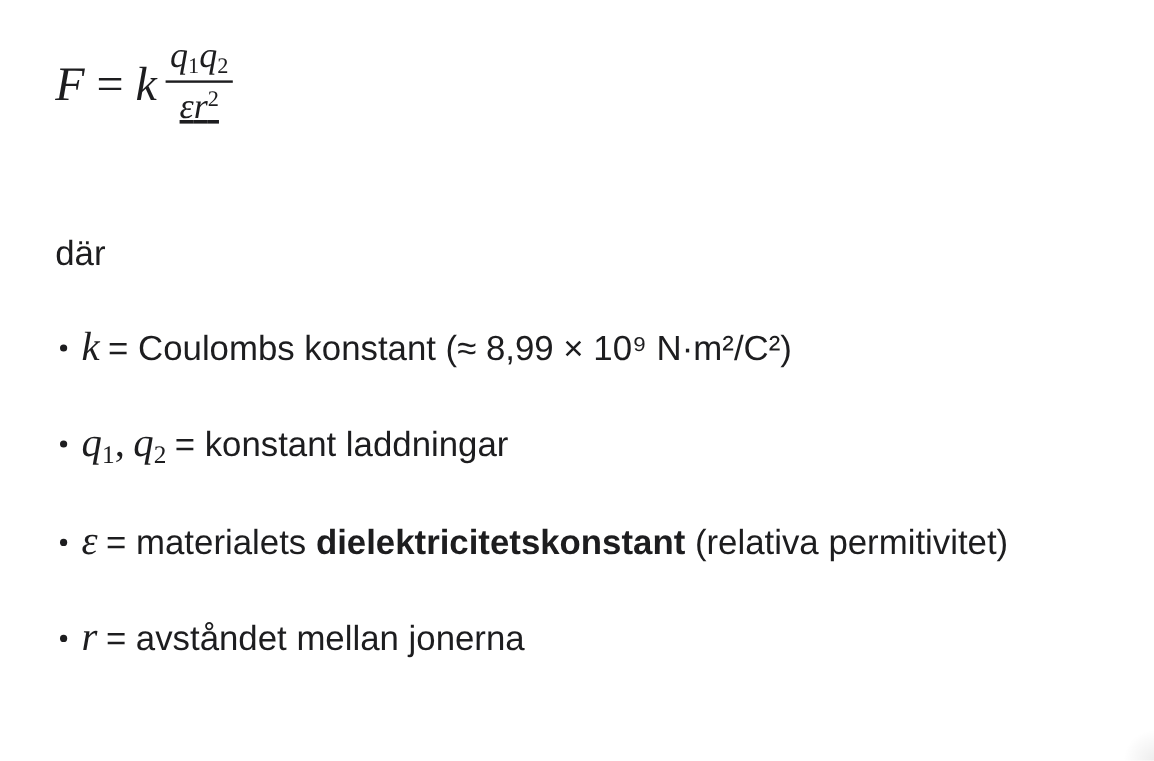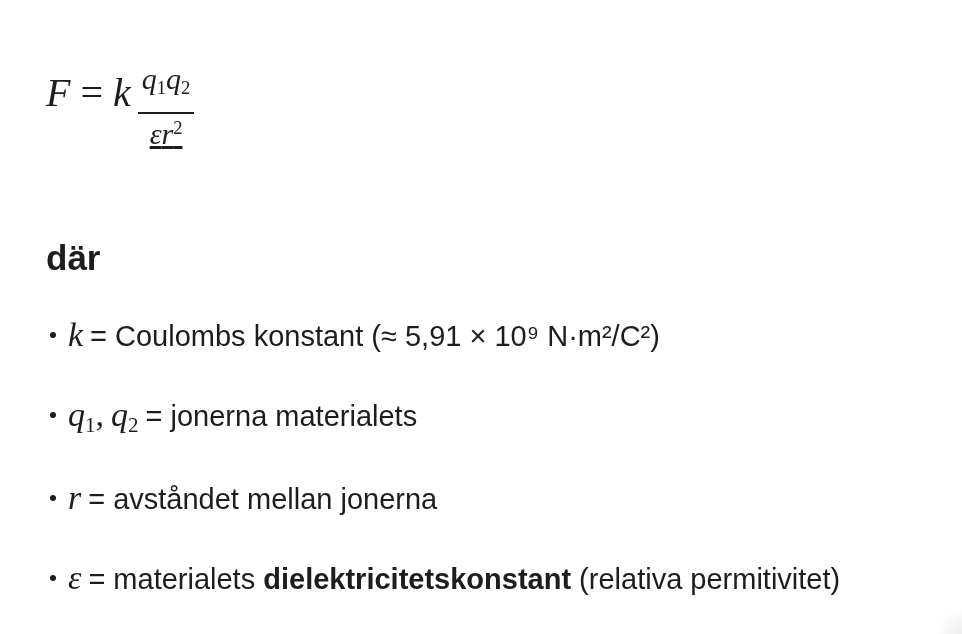--- a/index.html
+++ b/index.html
@@ -38,21 +38,21 @@
     align-items:center;
     font-size:30px;
     margin-left:7px;
     transform:translateY(-2px);
   }
   .frac .num,.frac .den{
     line-height:1;
     padding:0 4px;
     white-space:nowrap;
   }
-  .frac .num{padding-bottom:18px;margin-top:32px;}
+  .frac .num{padding-bottom:5px;}
   .frac .den{padding-top:5px;text-decoration:underline;}
   .fracbar{
     width:100%;
     height:2px;
     background:var(--text);
   }
   .msub{
     font-size:0.62em;
     position:relative;
     top:0.28em;
@@ -61,23 +61,22 @@
   .msup{
     font-size:0.62em;
     position:relative;
     top:-0.55em;
     font-style:normal;
   }
 
   
   .intro{
     margin:89px 0 0 0;
-    font-size:35px;
+    font-size:29px;
     line-height:35px;
-    font-weight:bold;
   }
   ul.bullets{
     list-style:none;
     margin:42px 0 0 0;
     padding:0;
   }
   ul.bullets li{
     position:relative;
     padding-left:22px;
     margin-bottom:43px;
@@ -126,31 +125,31 @@
       <span class="den"><span class="mi">ε</span><span class="mi">r</span><span class="msup">2</span></span>
     </span>
   </div>
 
   <p class="intro">där</p>
 
   <ul class="bullets">
 
 
     <li>
-      <span class="dot"></span><span class="sym">k</span><span class="eq">=</span><span class="txt">Coulombs konstant (≈ 5,91 × 10⁹ N·m²/C²)</span>
+      <span class="dot"></span><span class="sym">k</span><span class="eq">=</span><span class="txt">Coulombs konstant (≈ 8,99 × 10⁹ N·m²/C²)</span>
     </li>
 
     <li>
-      <span class="dot"></span><span class="sym"><span>q</span><span class="msub">1</span><span class="pn">,</span><span>q</span><span class="msub">2</span></span><span class="eq">=</span><span class="txt">jonerna materialets</span>
+      <span class="dot"></span><span class="sym"><span>q</span><span class="msub">1</span><span class="pn">,</span><span>q</span><span class="msub">2</span></span><span class="eq">=</span><span class="txt">konstant laddningar</span>
+    </li>
+
+    <li>
+      <span class="dot"></span><span class="sym">ε</span><span class="eq">=</span><span class="txt">materialets </span><span class="strong">dielektricitetskonstant</span><span class="txt"> (relativa permitivitet)</span>
     </li>
 
     <li>
       <span class="dot"></span><span class="sym">r</span><span class="eq">=</span><span class="txt">avståndet mellan jonerna</span>
-    </li>
-
-    <li>
-      <span class="dot"></span><span class="sym">ε</span><span class="eq">=</span><span class="txt">materialets </span><span class="strong">dielektricitetskonstant</span><span class="txt"> (relativa permitivitet)</span>
     </li>
 
   </ul>
 </div>
 
 <div class="corner-shade"></div>
 
 </body></html>

